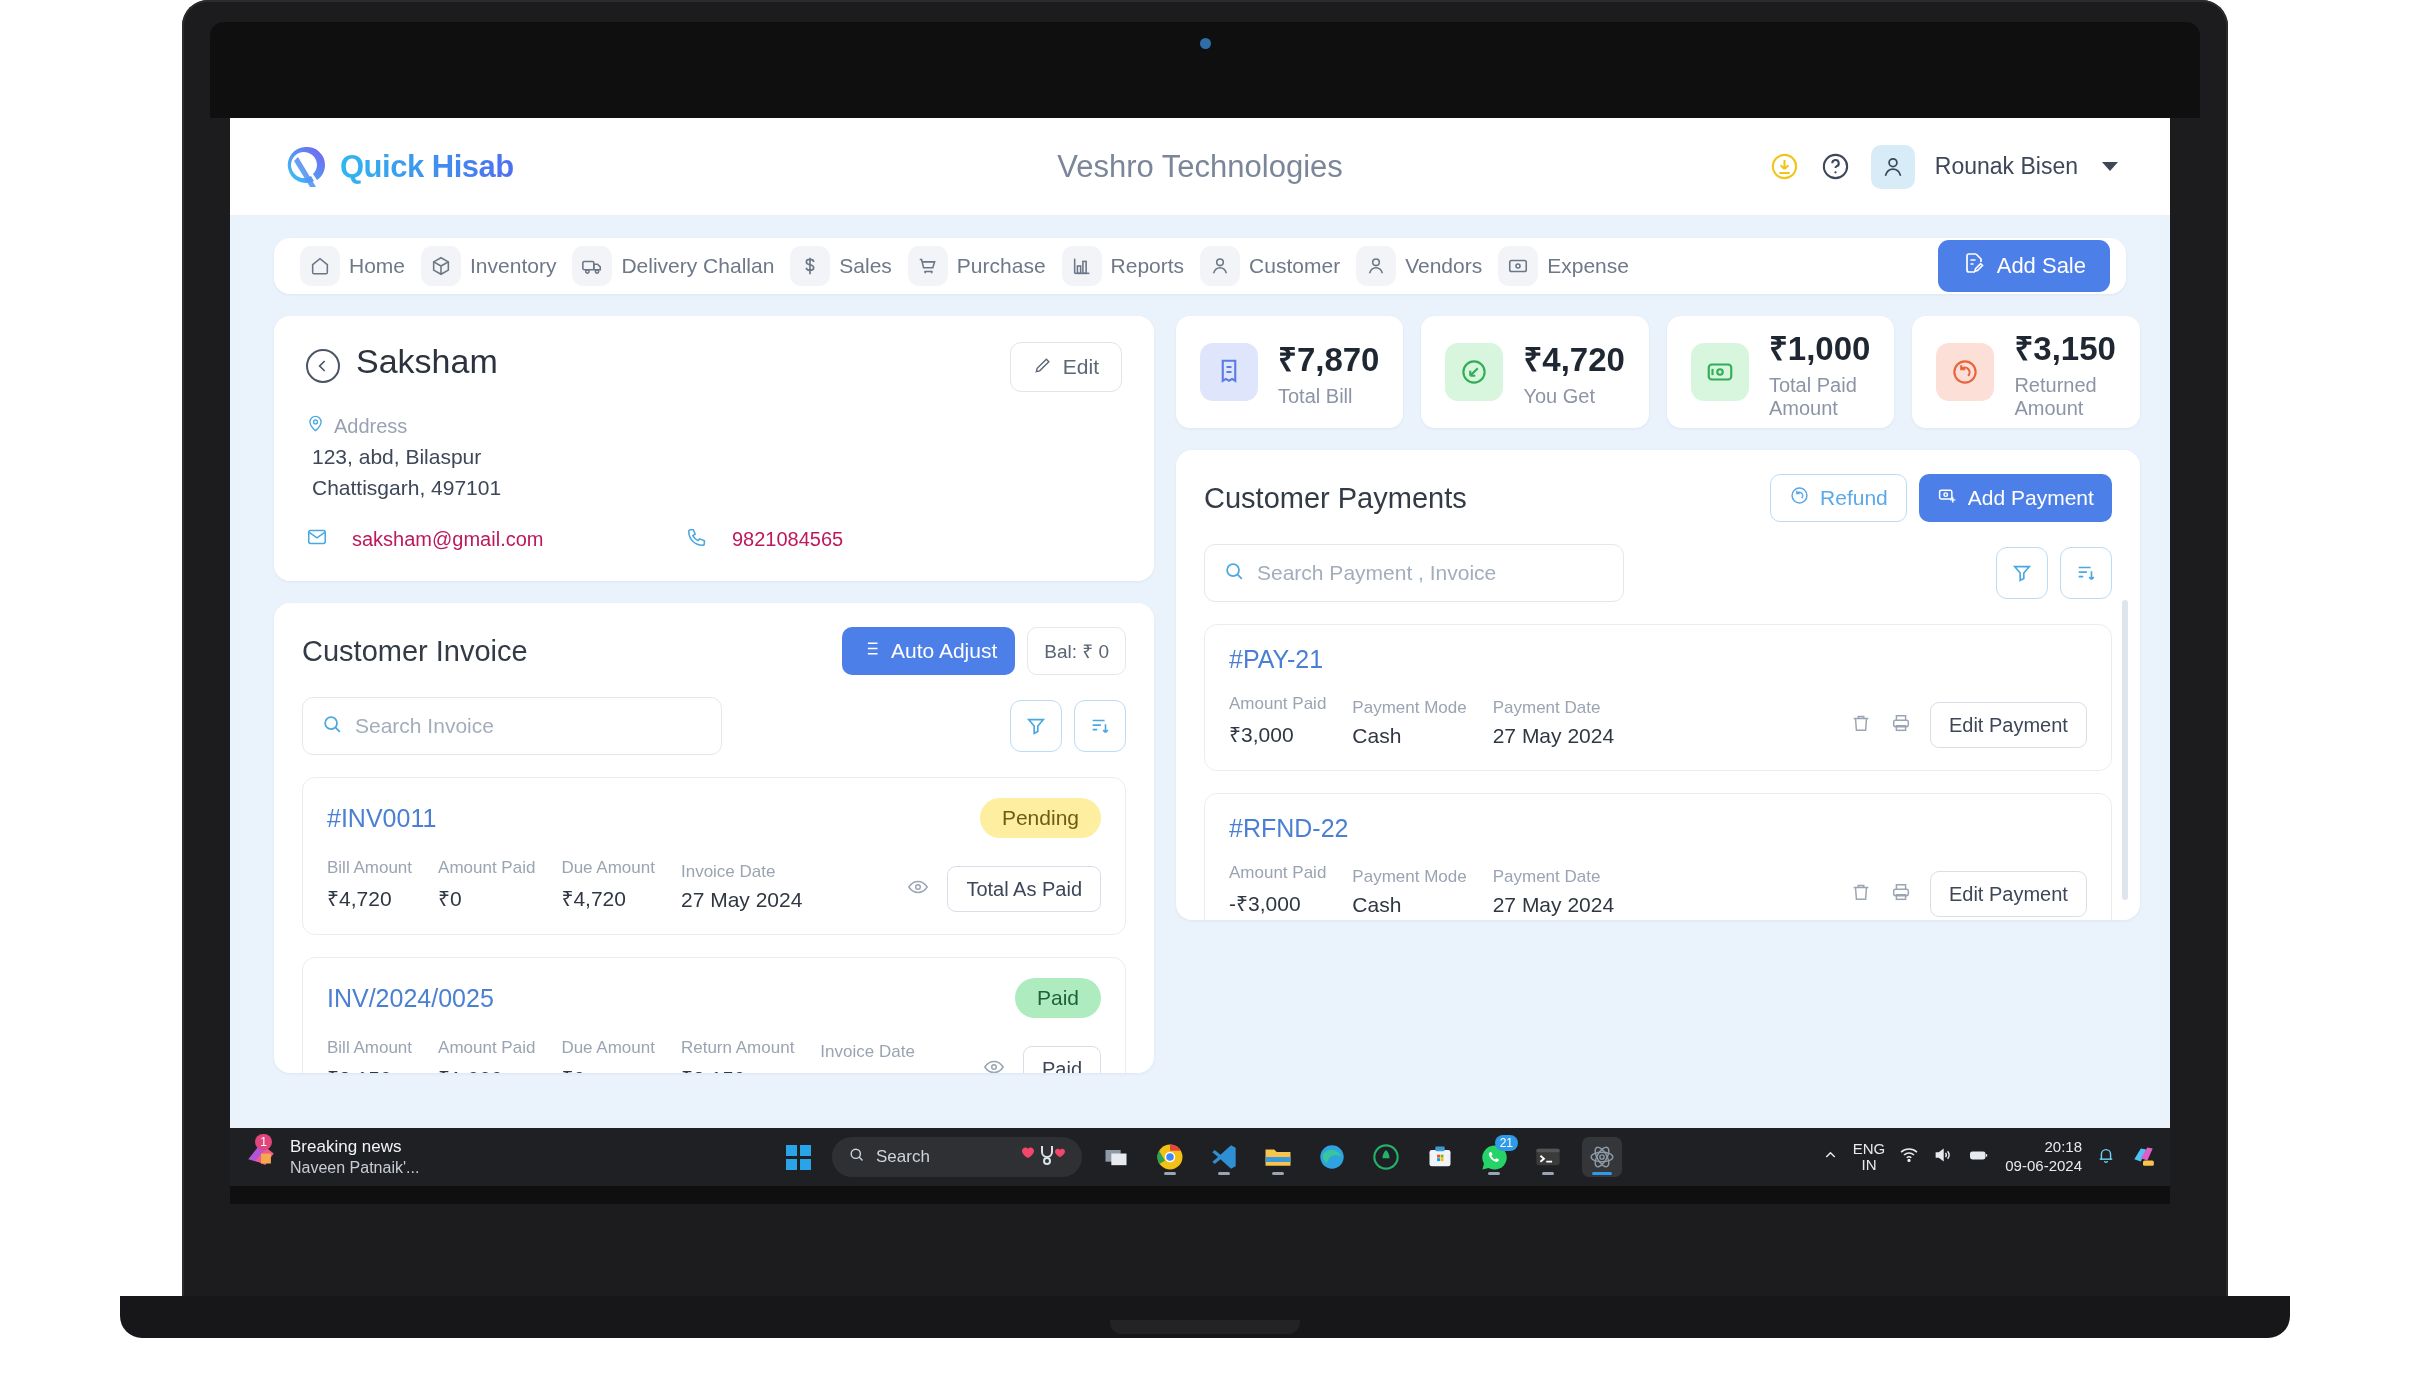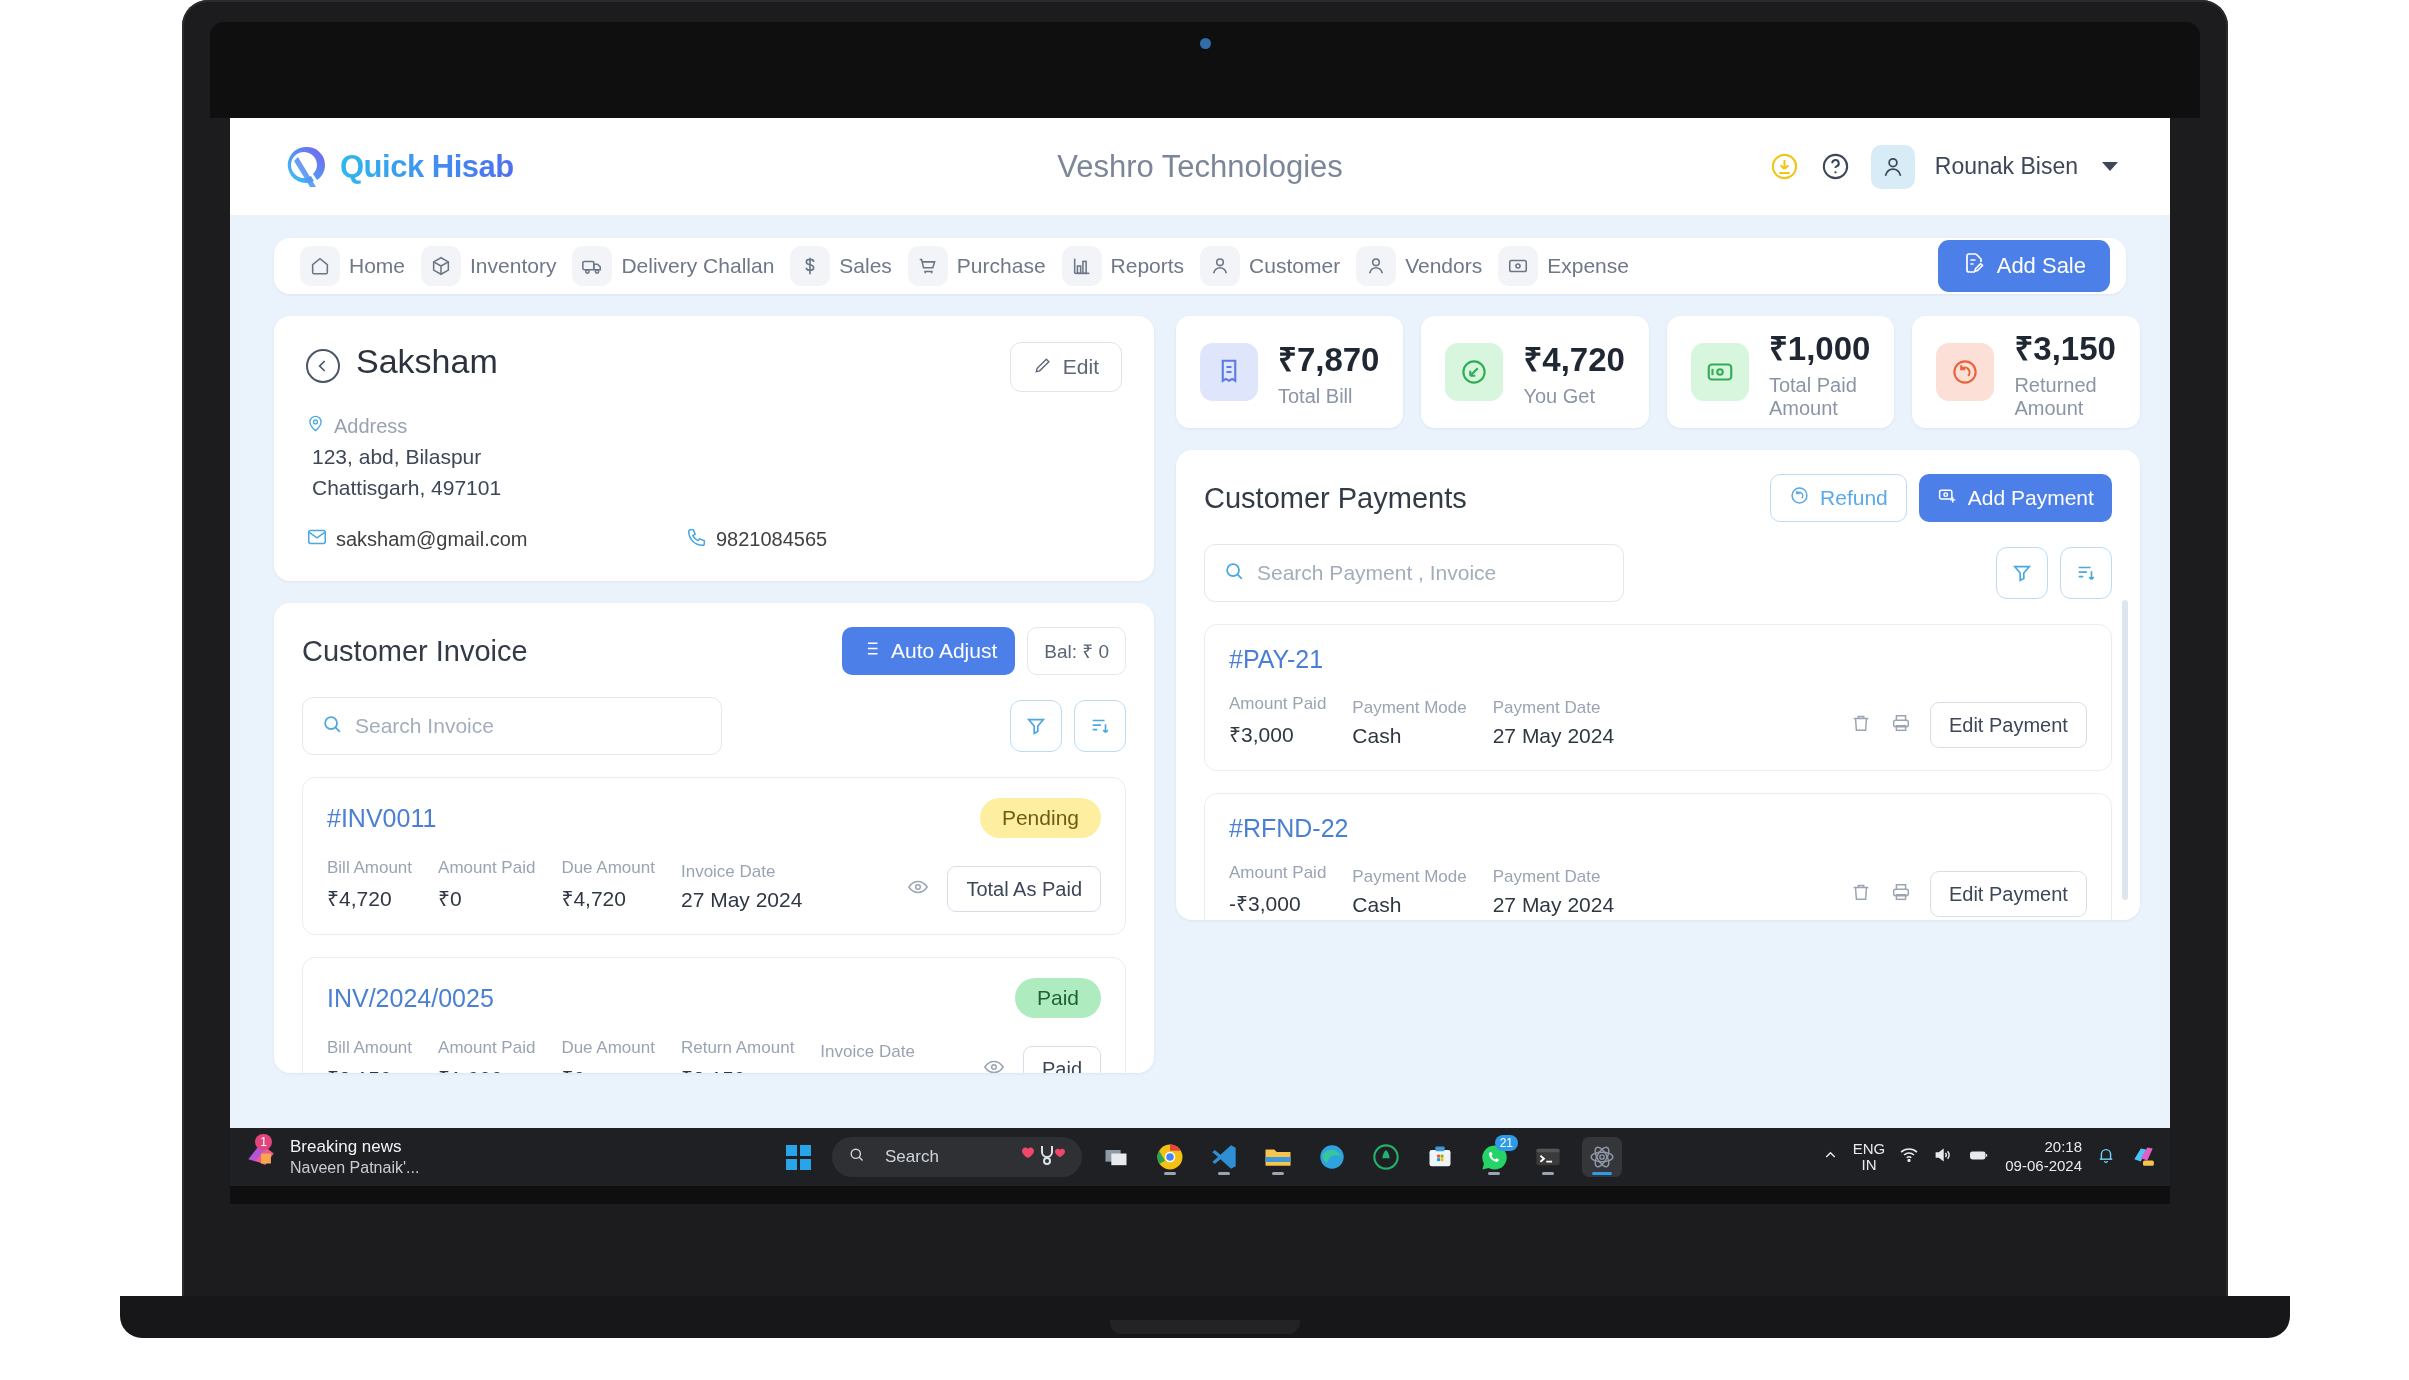--- a/index.html
+++ b/index.html
@@ -107,21 +107,21 @@
   }
   .cust-name { font-size: 34px; color: #2c333f; margin-left: 16px; }
   .edit-btn {
     margin-left: auto; height: 50px; padding: 0 22px; border: 1px solid #dfe5ec;
     border-radius: 11px; background: #fff; display: flex; align-items: center; gap: 10px;
     font-size: 21px; color: #5c6677; cursor: pointer; font-family: "Liberation Sans", sans-serif;
   }
   .addr-label { display: flex; align-items: center; gap: 9px; margin-top: 22px; font-size: 20px; color: #98a2b3; }
   .addr-line { font-size: 21px; color: #3d4757; margin-top: 7px; margin-left: 6px; }
   .contact-row { display: flex; margin-top: 26px; }
-  .contact { display: flex; align-items: center; gap: 8px; font-size: 20px; color: #404040; }
+  .contact { display: flex; align-items: center; gap: 24px; font-size: 20px; color: #be185d; }
   .contact-email { width: 380px; }
 
   
   .stats-grid { display: grid; grid-template-columns: 1fr 1fr 1fr 1fr; gap: 18px; }
   .stat {
     background: #fff; border-radius: 14px; padding: 22px 24px; display: flex; align-items: center; gap: 20px;
     box-shadow: 0 1px 3px rgba(30,50,80,.06); height: 112px;
   }
   .stat-ico { width: 58px; height: 58px; border-radius: 13px; display: flex; align-items: center; justify-content: center; flex: none; }
   .stat-val { font-size: 33px; color: #1f2733; font-weight: bold; }
@@ -192,21 +192,21 @@
   }
   .tb-news { display: flex; align-items: center; gap: 12px; width: 310px; }
   .tb-news-txt { line-height: 1.25; }
   .tb-news-t1 { font-size: 17px; color: #f1f3f5; }
   .tb-news-t2 { font-size: 16px; color: #c6ccd4; }
   .tb-center { position: absolute; left: 50%; transform: translateX(-50%); display: flex; align-items: center; gap: 14px; }
   .win-logo { display: grid; grid-template-columns: 11px 11px; grid-template-rows: 11px 11px; gap: 3px; }
   .win-logo span { background: #2aa4e8; }
   .tb-search {
     background: #2e3034; border-radius: 999px; height: 40px; width: 250px; display: flex;
-    align-items: center; gap: 20px; padding: 0 16px; color: #cfd5dd; font-size: 17px;
+    align-items: center; gap: 11px; padding: 0 16px; color: #cfd5dd; font-size: 17px;
   }
   .tb-app { width: 40px; height: 40px; display: flex; align-items: center; justify-content: center; position: relative; }
   .tb-right { margin-left: auto; display: flex; align-items: center; gap: 14px; color: #e6eaef; }
   .tb-lang { font-size: 15px; line-height: 1.1; text-align: center; }
   .tb-clock { font-size: 15px; line-height: 1.25; text-align: right; }
   .taskbar-below {
     position: absolute; left: 230px; top: 1186px; width: 1940px; height: 18px; background: #0f0f10;
   }
   .badge-count {
     position: absolute; top: -2px; right: -4px; background: #2f9ae8; color: #fff;

